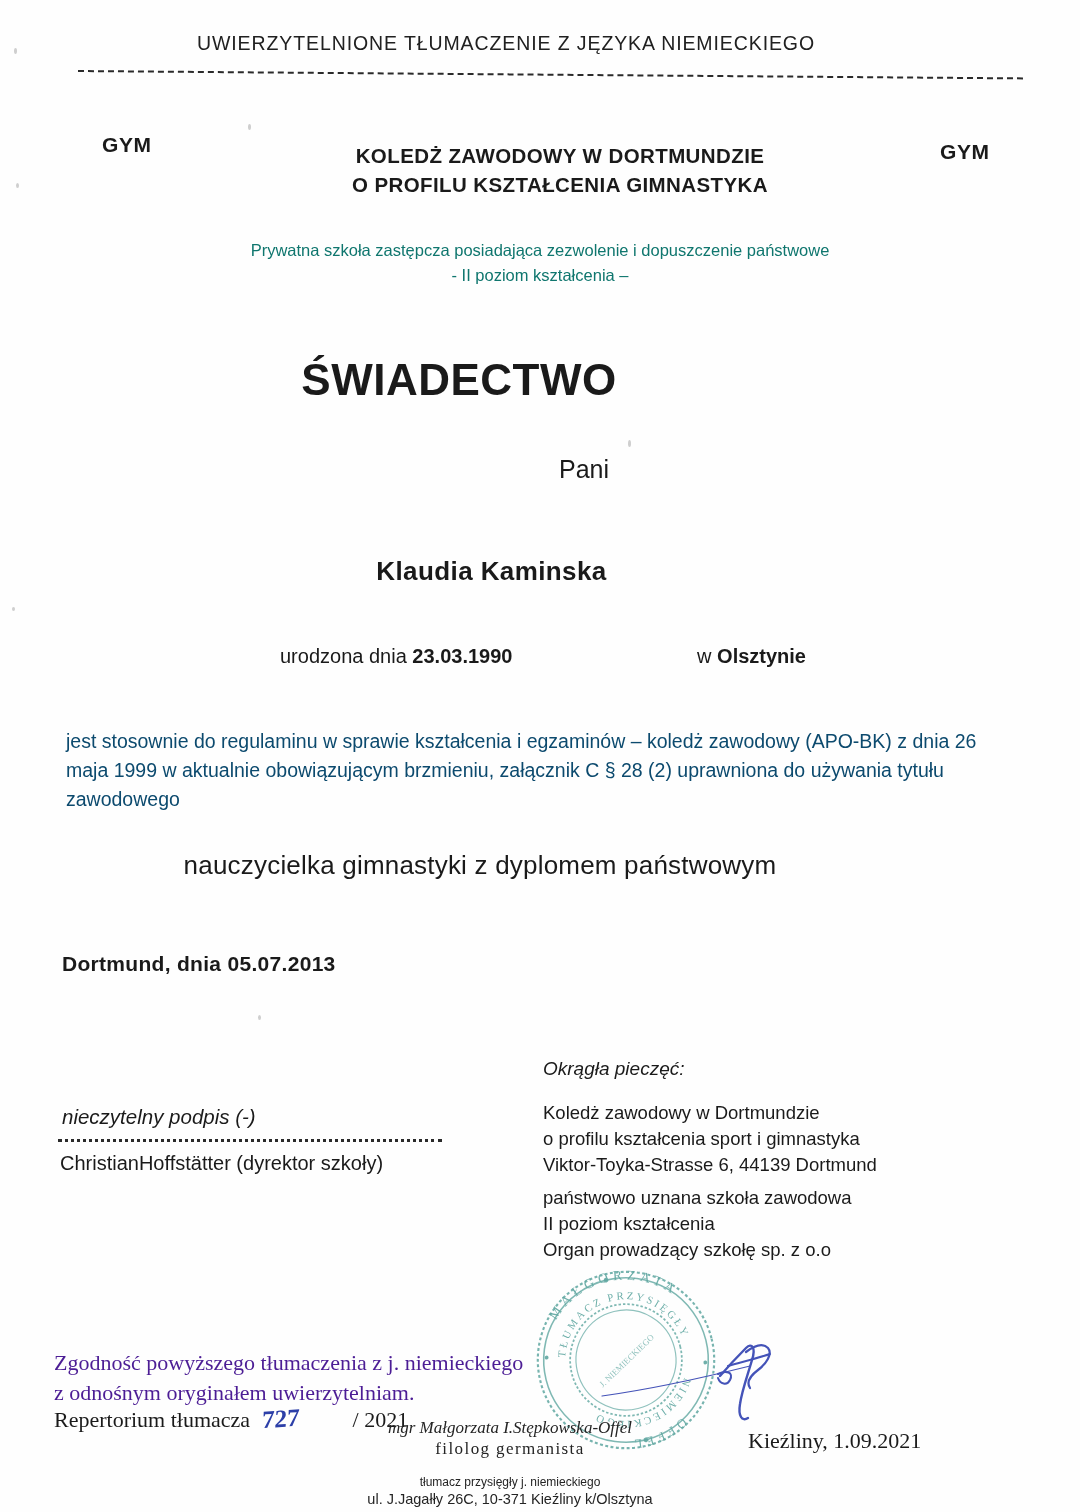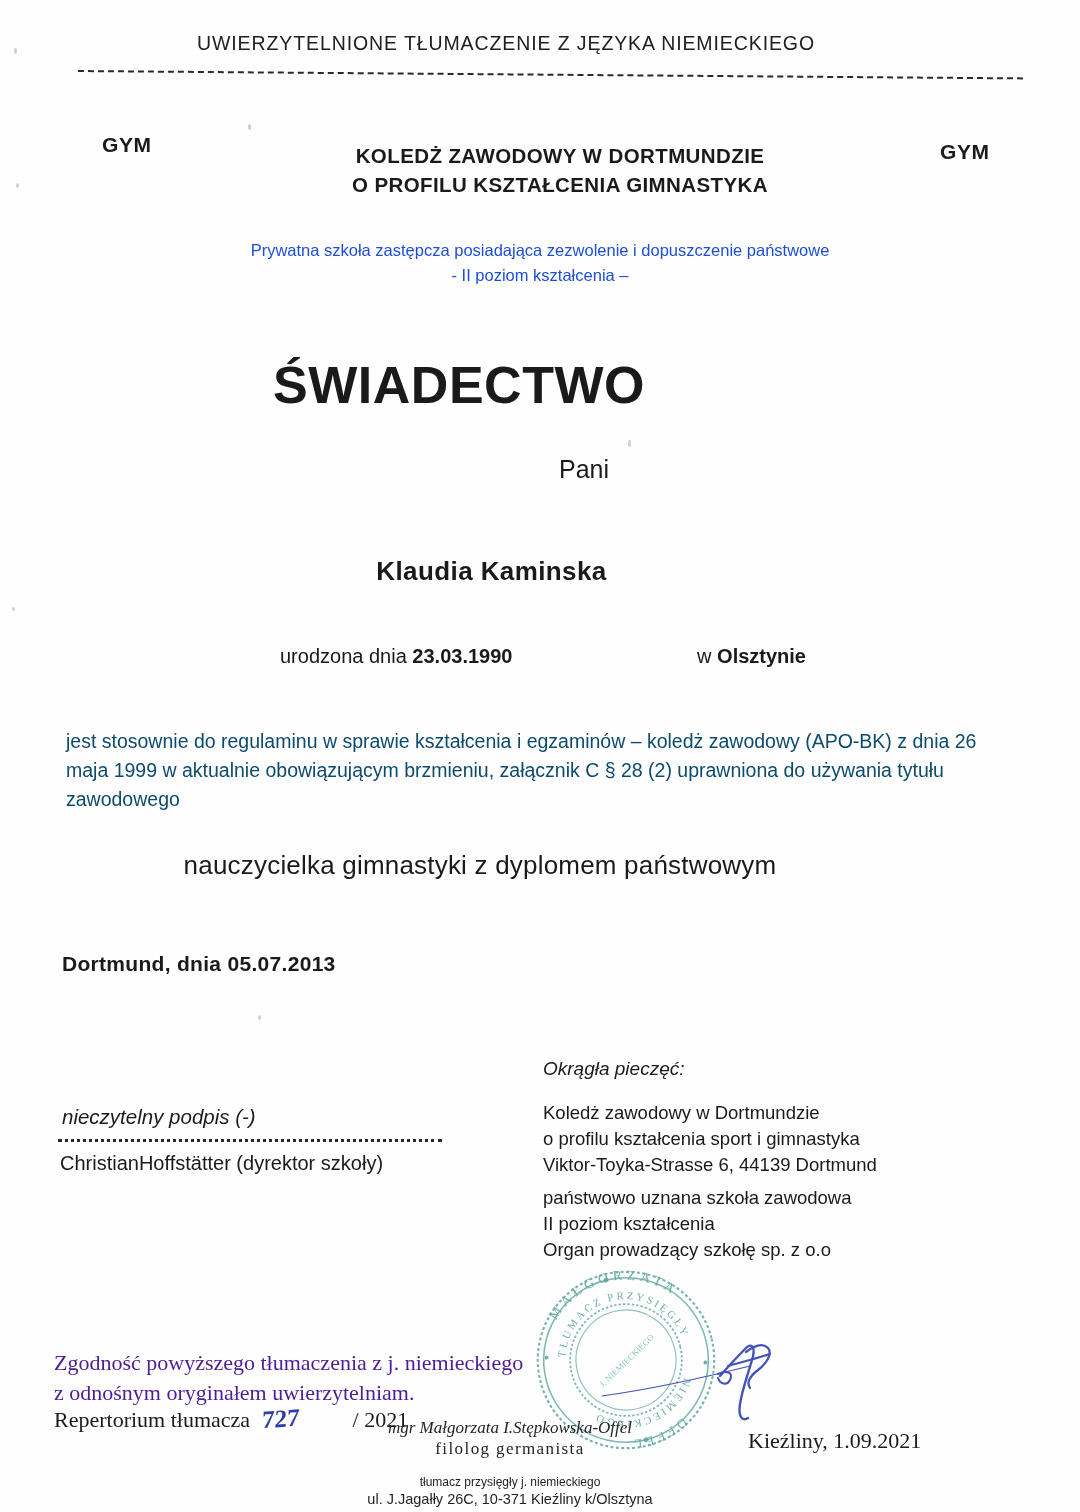--- a/index.html
+++ b/index.html
@@ -71,30 +71,30 @@
   }
 
   .subtitle {
     position: absolute;
     top: 238px;
     left: 0;
     width: 1080px;
     text-align: center;
     font-size: 16.5px;
     line-height: 25px;
-    color: #1d4ed8;
+    color: #0f766e;
   }
 
   .cert-title {
     position: absolute;
     top: 355px;
     left: 0;
     width: 918px;
     text-align: center;
-    font-size: 52px;
+    font-size: 44px;
     font-weight: bold;
     letter-spacing: 0.5px;
   }
 
   .pani {
     position: absolute;
     top: 455px;
     left: 0;
     width: 1080px;
     text-align: center;

